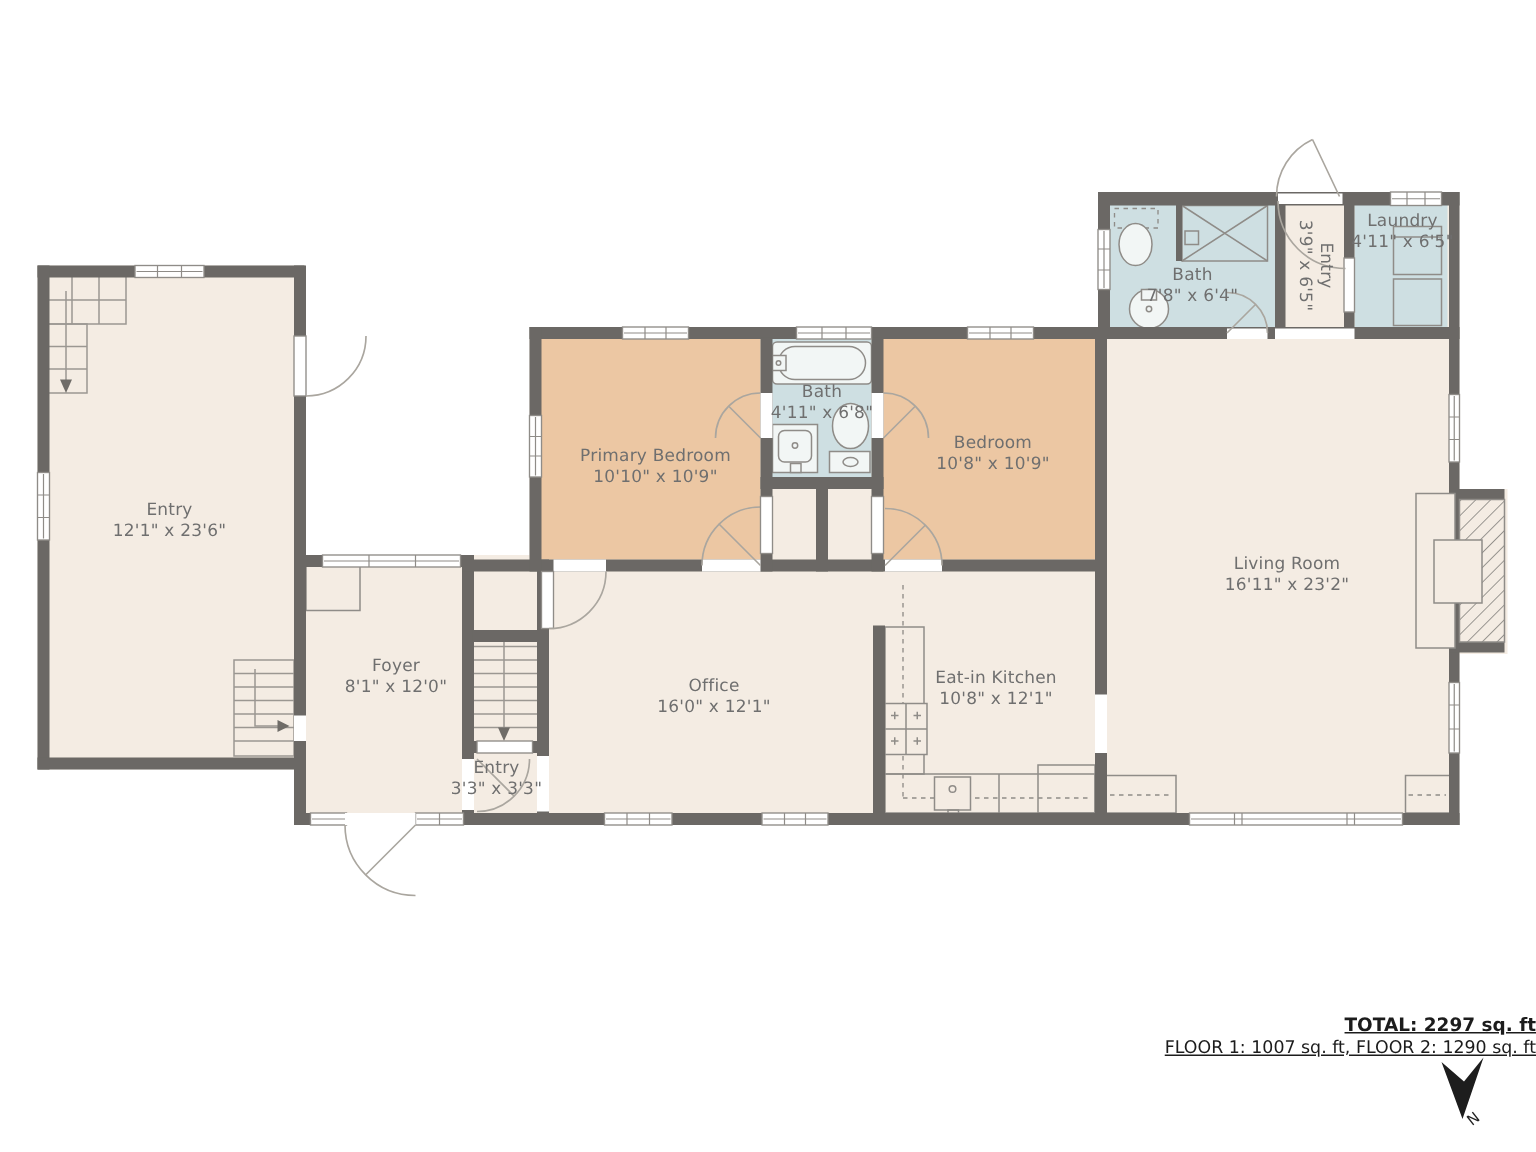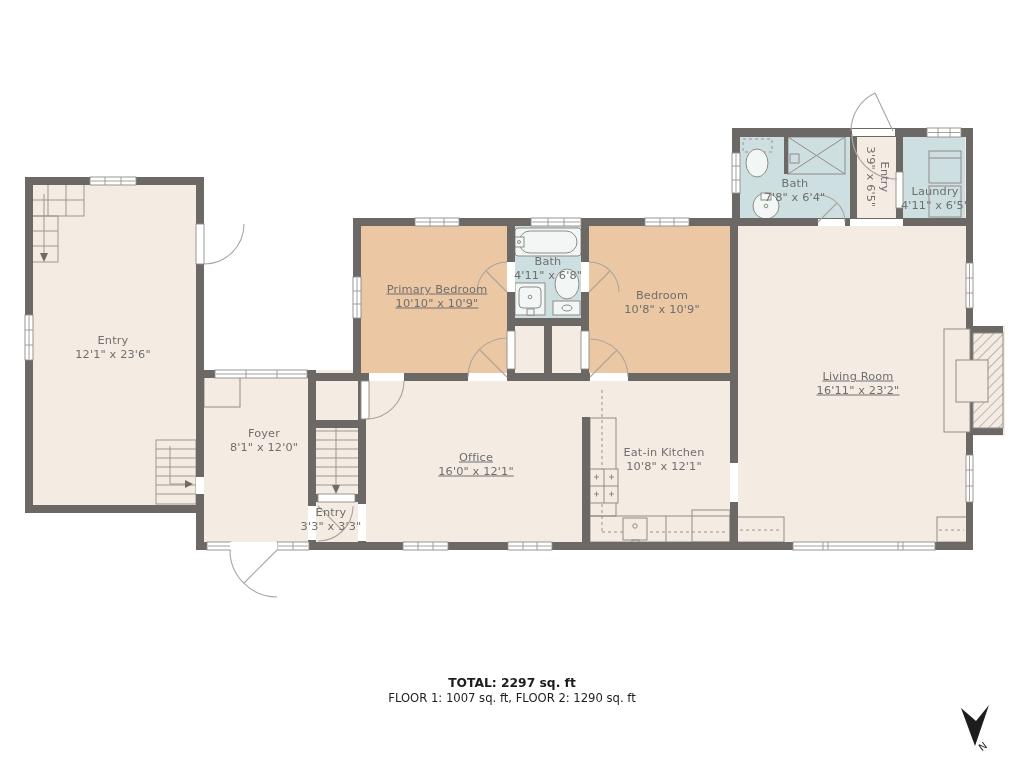--- a/index.html
+++ b/index.html
@@ -2,22 +2,22 @@
 <html><head>
 <meta charset="utf-8">
 <style>
   html,body{margin:0;padding:0;background:#fff;}
   #stage{position:relative;width:1024px;height:768px;background:#fff;overflow:hidden;
          font-family:"DejaVu Sans","Liberation Sans",sans-serif;}
   #plan{position:absolute;left:0;top:0;}
   .lbl{position:absolute;transform:translate(-50%,-50%);text-align:center;
        font-size:11.3px;line-height:13.5px;color:#6f6f6f;white-space:nowrap;letter-spacing:.15px;}
   .lbl.rot{transform:translate(-50%,-50%) rotate(90deg);}
-  .summary{position:absolute;left:0;right:0;top:676px;text-align:center;color:#1c1c1c;
-           font-size:11.6px;line-height:14.6px;}
+  .summary{position:absolute;left:0;right:0;top:676px;text-align:right;color:#1c1c1c;
+           font-size:11.6px;line-height:14.6px;text-decoration:underline;}
   .summary .total{font-weight:bold;font-size:12.3px;}
   .north-n{position:absolute;left:979px;top:741px;font-size:10px;color:#222;
            transform:rotate(-38deg);}
   
   .wall{fill:#6b6865;}
   .floor{fill:#f4ece3;}
   .bed{fill:#ecc7a3;}
   .bath{fill:#cedfe2;}
   .gap{fill:#ffffff;}
   .leaf{fill:#ffffff;stroke:#8f8c88;stroke-width:.9;}
@@ -304,61 +304,61 @@
     <rect class="thinf" x="956" y="360" width="32" height="42"></rect>
   </g>
 
   <polygon points="961,708 976,721 989,705 975,746" fill="#1d1d1d"></polygon>
 </svg>
 
 <div class="lbl" style="left:113px;top:347px;">
   <div>Entry</div>
   <div class="dims">12'1" x 23'6"</div>
 </div>
-<div class="lbl" style="left:264px;top:440px;">
+<div class="lbl" style="left:264px;top:451px;">
   <div>Foyer</div>
   <div class="dims">8'1" x 12'0"</div>
 </div>
 <div class="lbl" style="left:331px;top:519px;">
   <div>Entry</div>
   <div class="dims">3'3" x 3'3"</div>
 </div>
-<div class="lbl" style="left:476px;top:464px;text-decoration:underline;">
+<div class="lbl" style="left:476px;top:464px;">
   <div>Office</div>
   <div class="dims">16'0" x 12'1"</div>
 </div>
-<div class="lbl" style="left:437px;top:296px;text-decoration:underline;">
+<div class="lbl" style="left:437px;top:311px;">
   <div>Primary Bedroom</div>
   <div class="dims">10'10" x 10'9"</div>
 </div>
 <div class="lbl" style="left:548px;top:268px;">
   <div>Bath</div>
   <div class="dims">4'11" x 6'8"</div>
 </div>
 <div class="lbl" style="left:662px;top:302px;">
   <div>Bedroom</div>
   <div class="dims">10'8" x 10'9"</div>
 </div>
 <div class="lbl" style="left:664px;top:459px;">
   <div>Eat-in Kitchen</div>
   <div class="dims">10'8" x 12'1"</div>
 </div>
-<div class="lbl" style="left:858px;top:383px;text-decoration:underline;">
+<div class="lbl" style="left:858px;top:383px;">
   <div>Living Room</div>
   <div class="dims">16'11" x 23'2"</div>
 </div>
 <div class="lbl" style="left:795px;top:190px;">
   <div>Bath</div>
   <div class="dims">7'8" x 6'4"</div>
 </div>
 <div class="lbl rot" style="left:877px;top:177px;">
   <div>Entry</div>
   <div class="dims">3'9" x 6'5"</div>
 </div>
-<div class="lbl" style="left:935px;top:154px;margin-top:44px;">
+<div class="lbl" style="left:935px;top:154px;">
   <div>Laundry</div>
   <div class="dims">4'11" x 6'5"</div>
 </div>
 
 <div class="summary">
   <div class="total">TOTAL: 2297 sq. ft</div>
   <div>FLOOR 1: 1007 sq. ft, FLOOR 2: 1290 sq. ft</div>
 </div>
 
 <div class="north-n">N</div>

